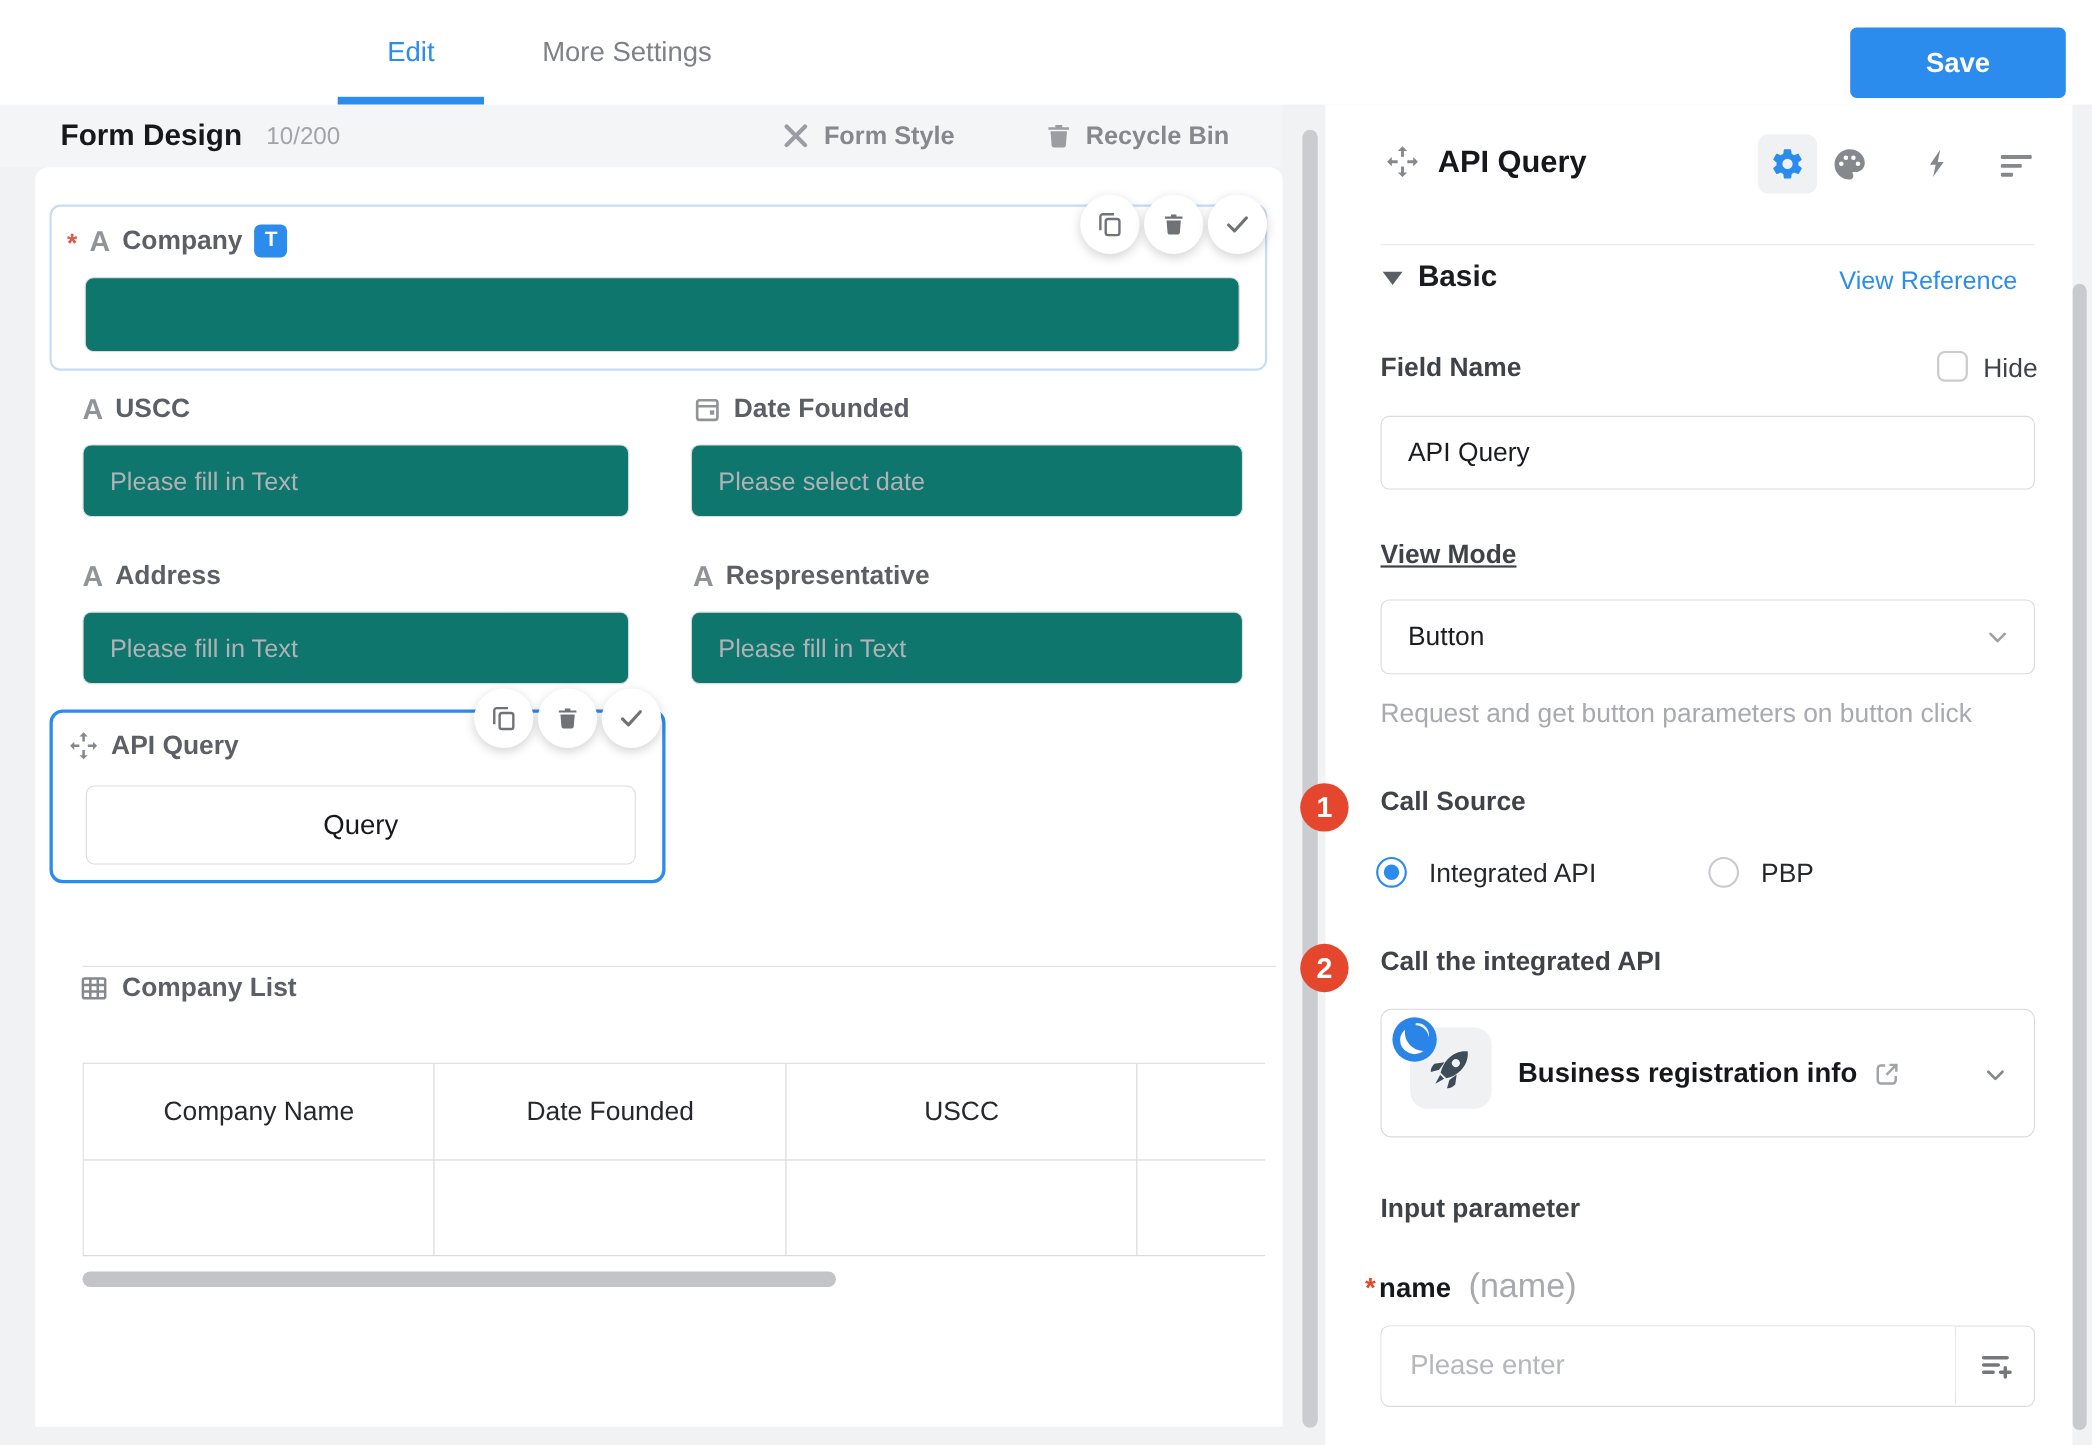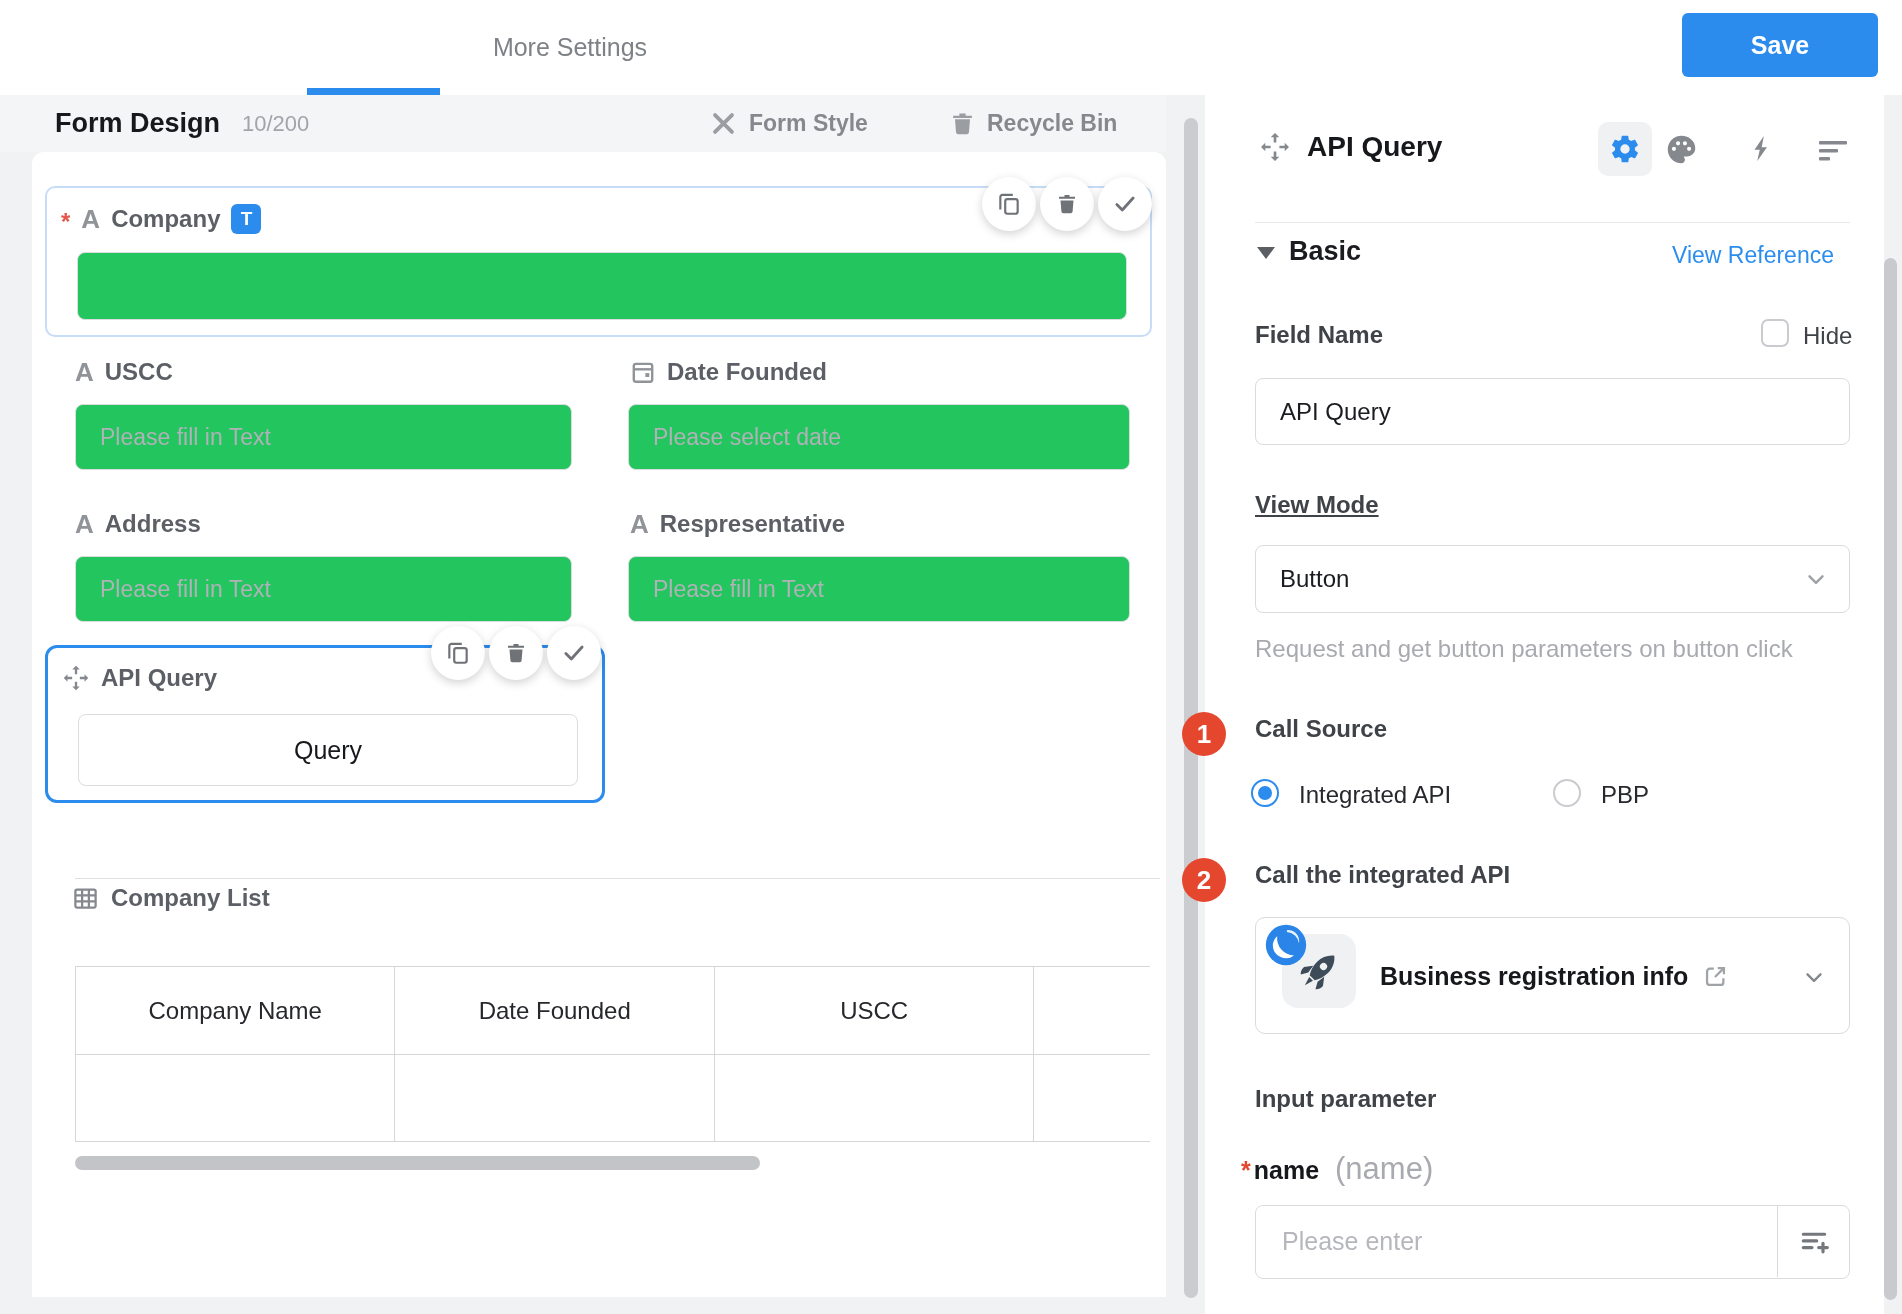--- a/index.html
+++ b/index.html
@@ -15,21 +15,21 @@
 
   
   .topbar { position:absolute; left:0; top:0; width:1902px; height:95px; background:#fff; z-index:5; }
   .tab { position:absolute; top:0; height:95px; display:flex; align-items:center; justify-content:center;
          font-size:25px; color:#7E8186; cursor:pointer; }
   .tab.active { color:#2B8CEE; }
   .tab-underline { position:absolute; left:307px; top:88px; width:133px; height:7px; background:#2B8CEE; }
   .btn { position:absolute; top:13px; height:64px; border-radius:6px; display:flex; align-items:center; justify-content:center;
          font-size:25px; font-weight:600; cursor:pointer; }
   .btn-close { left:1458px; width:205px; background:#F1F1F2; color:#9FA2A7; }
-  .btn-save  { left:1682px; width:196px; background:#2B8CEE; color:#fff; }
+  .btn-save  { left:1682px; width:196px; background:#2B8CEE; color:#fff;margin-top:12px; }
 
   
   .canvas-header { position:absolute; left:0; top:95px; width:1166px; height:57px; background:#F4F5F7;
                    display:flex; align-items:center; }
   .ch-title { font-size:27px; font-weight:700; color:#17181C; margin-left:55px; }
   .ch-count { font-size:22px; color:#A2A4A9; margin-left:22px; }
   .ch-action { position:absolute; display:flex; align-items:center; gap:12px; font-size:23px; font-weight:600; color:#85888D; cursor:pointer; }
   .ch-style { left:710px; }
   .ch-recycle { left:950px; }
 
@@ -40,21 +40,21 @@
   .sel-box-light { position:absolute; left:13px; top:34px; width:1107px; height:151px;
                    border:2px solid #C7DDF7; border-radius:10px; background:#fff; cursor:pointer; }
   .sel-box-strong { position:absolute; left:13px; top:493px; width:560px; height:158px;
                     border:3px solid #2B8CEE; border-radius:12px; background:#fff; cursor:pointer; }
   .flabel-row { position:absolute; display:flex; align-items:center; gap:11px; }
   .req { color:#E4554A; font-size:24px; font-weight:700; line-height:1; margin-top:6px; }
   .aicon { font-size:26px; font-weight:700; color:#909398; line-height:1; }
   .flabel { font-size:24px; font-weight:700; color:#5C5F65; }
   .tbadge { width:30px; height:30px; background:#2B8CEE; color:#fff; border-radius:6px;
             font-size:19px; font-weight:700; display:flex; align-items:center; justify-content:center; }
-  .cinput { position:absolute; border:1.5px solid #DADCDF; border-radius:8px; background:#22c55e;
+  .cinput { position:absolute; border:1.5px solid #DADCDF; border-radius:8px; background:#0f766e;
             font-size:23px; color:#17181C; padding:0 24px; outline:none; width:100%; height:100%;
             font-family:"Liberation Sans", sans-serif; }
   .cinput::placeholder { color:#B0B2B7; }
   .inwrap { position:absolute; }
 
   .circ-group { position:absolute; display:flex; gap:4px; }
   .circ { width:54px; height:54px; border-radius:50%; background:#fff;
           box-shadow:0 3px 10px rgba(0,0,0,0.18); display:flex; align-items:center; justify-content:center; cursor:pointer; }
 
   .query-btn { position:absolute; left:30px; top:66px; width:500px; height:72px; border:1.5px solid #DADCDF;
@@ -134,20 +134,21 @@
   .pi-input { position:absolute; left:0; top:0; width:521px; height:71px; border:none; border-radius:8px 0 0 8px;
               font-size:25px; padding:0 26px; outline:none; font-family:"Liberation Sans", sans-serif; }
   .pi-input::placeholder { color:#B5B7BC; }
   .pi-seg { position:absolute; right:0; top:0; width:72px; height:71px; border-left:1.5px solid #D9DBDE;
             display:flex; align-items:center; justify-content:center; cursor:pointer; border-radius:0 8px 8px 0; }
 </style>
 </head>
 <body>
 
 <div class="topbar">
+  <div class="tab active" style="left:307px;width:133px;">Edit</div>
   <div class="tab" style="left:460px;width:220px;">More Settings</div>
   <div class="tab-underline"></div>
   <div class="btn btn-save">Save</div>
 </div>
 
 <div class="canvas-header">
   <span class="ch-title">Form Design</span>
   <span class="ch-count">10/200</span>
   <span class="ch-action ch-style">
     <span>

